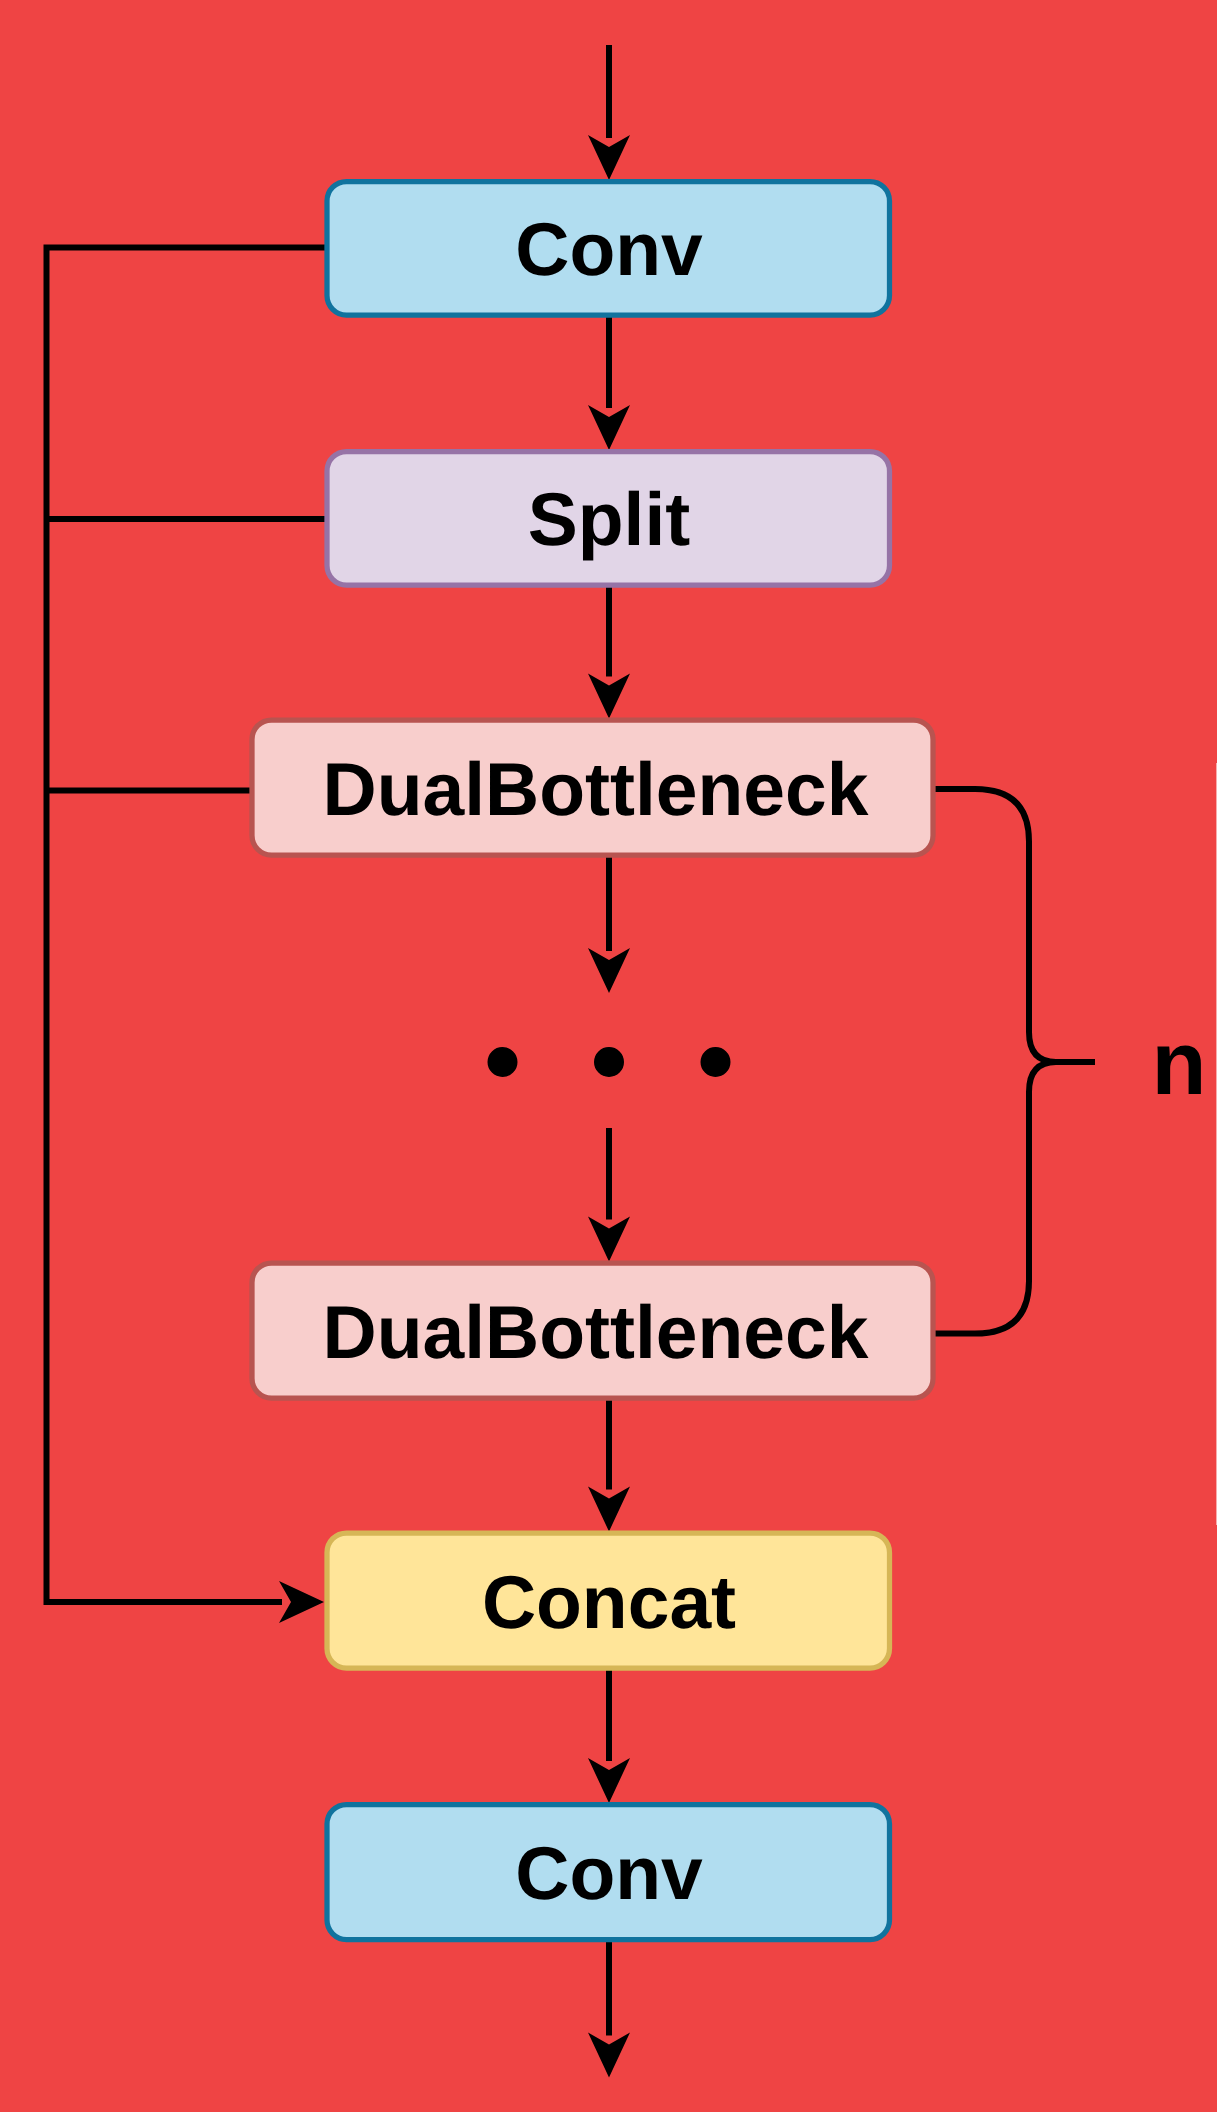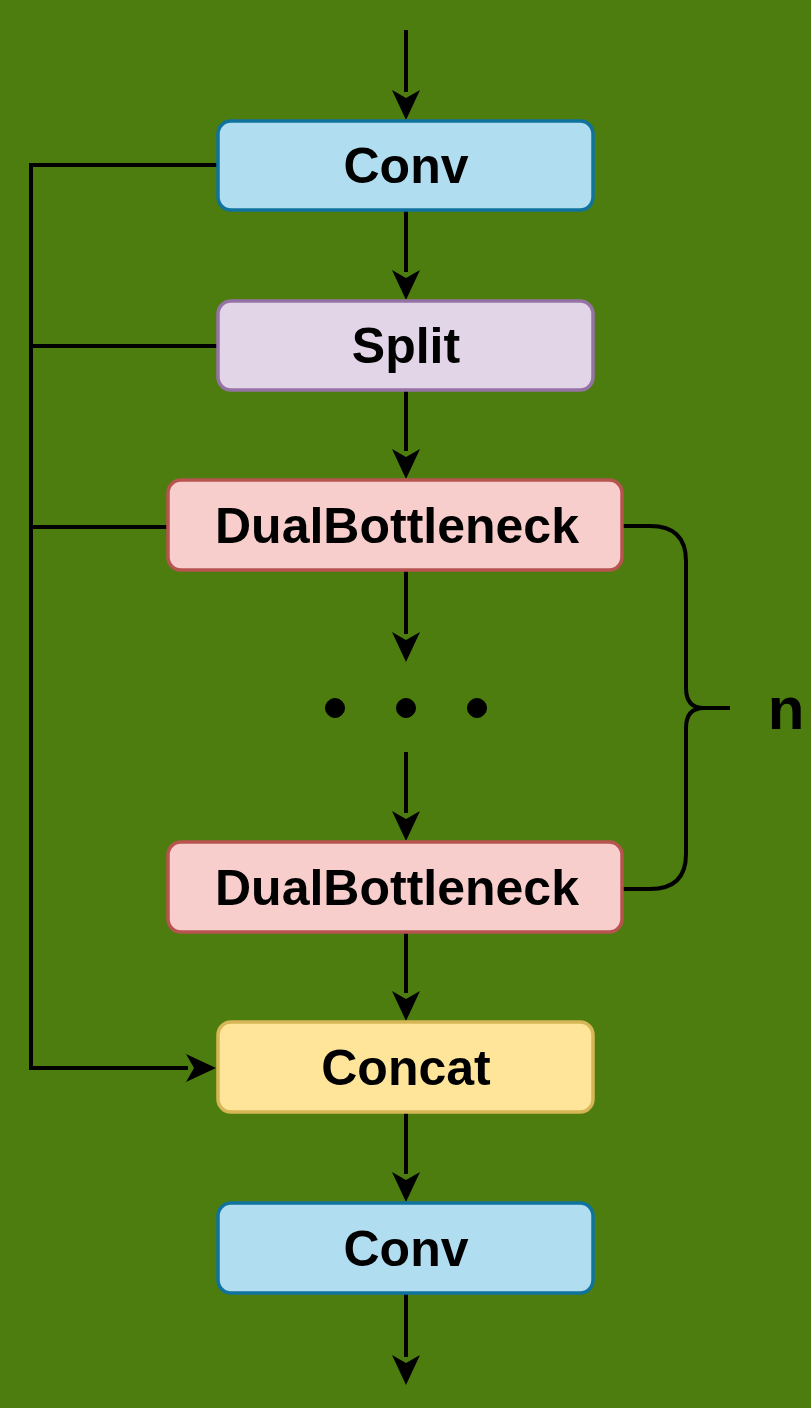--- a/index.html
+++ b/index.html
@@ -4,21 +4,21 @@
 <style>
   html, body {
     margin: 0;
     padding: 0;
     background: #ffffff;
   }
   .canvas {
     position: relative;
     width: 811px;
     height: 1408px;
-    background: #4d7c0f;
+    background: #ef4444;
     font-family: "Liberation Sans", sans-serif;
   }
   svg { display: block; }
   .edge {
     fill: none;
     stroke-width: 4px;
     stroke-linecap: butt;
     stroke-linejoin: miter;
   }
   .arrowhead {

